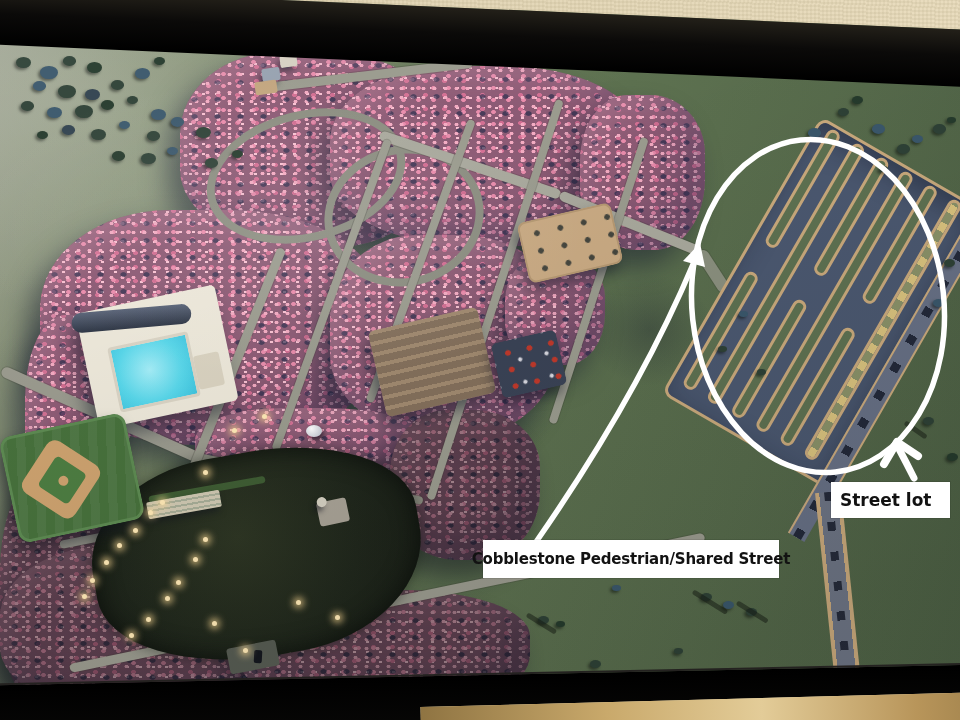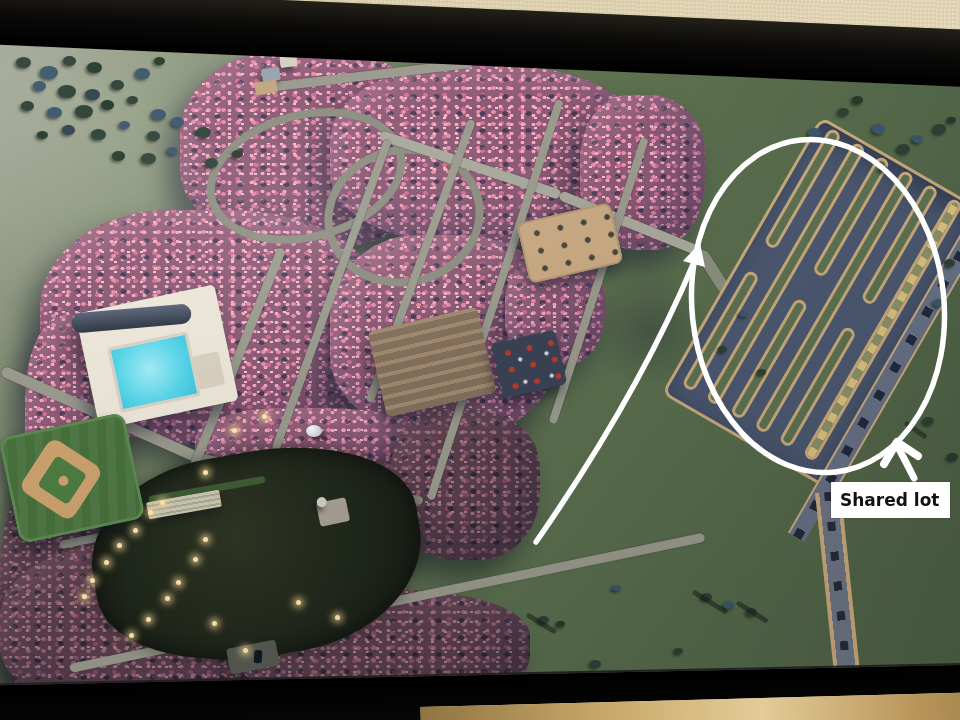--- a/index.html
+++ b/index.html
@@ -277,21 +277,22 @@
   </div>
 
   <svg class="annot" viewBox="0 0 960 720">
     <ellipse cx="818" cy="306" rx="126" ry="167" transform="rotate(-6 818 306)" fill="none" stroke="#ffffff" stroke-width="5.5"></ellipse>
     <path d="M 536 542 C 586 470 648 372 694 262" fill="none" stroke="#ffffff" stroke-width="5.5" stroke-linecap="round"></path>
     <polygon points="700,243 683,261 705,267" fill="#ffffff"></polygon>
     <path d="M 914 478 Q 906 462 899 449" fill="none" stroke="#ffffff" stroke-width="7" stroke-linecap="round"></path>
     <polyline points="884,464 897,442 918,456" fill="none" stroke="#ffffff" stroke-width="8" stroke-linecap="round" stroke-linejoin="round"></polyline>
   </svg>
 
-  <div class="label parking-label">Shared lot</div>
+  <div class="label street-label">Cobblestone Pedestrian/Shared Street</div>
+  <div class="label parking-label">Street lot</div>
 
   <div class="monitor-top">
     <div class="wall-strip"></div>
     <div class="bezel-strip"></div>
   </div>
   <div class="monitor-bottom">
     <div class="gold"></div>
   </div>
 
 </div>

